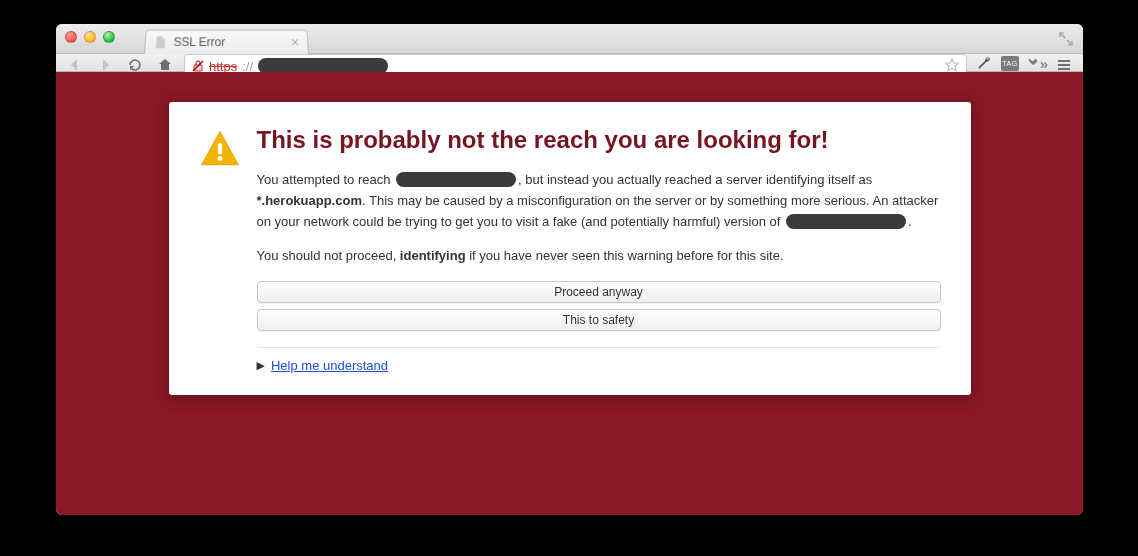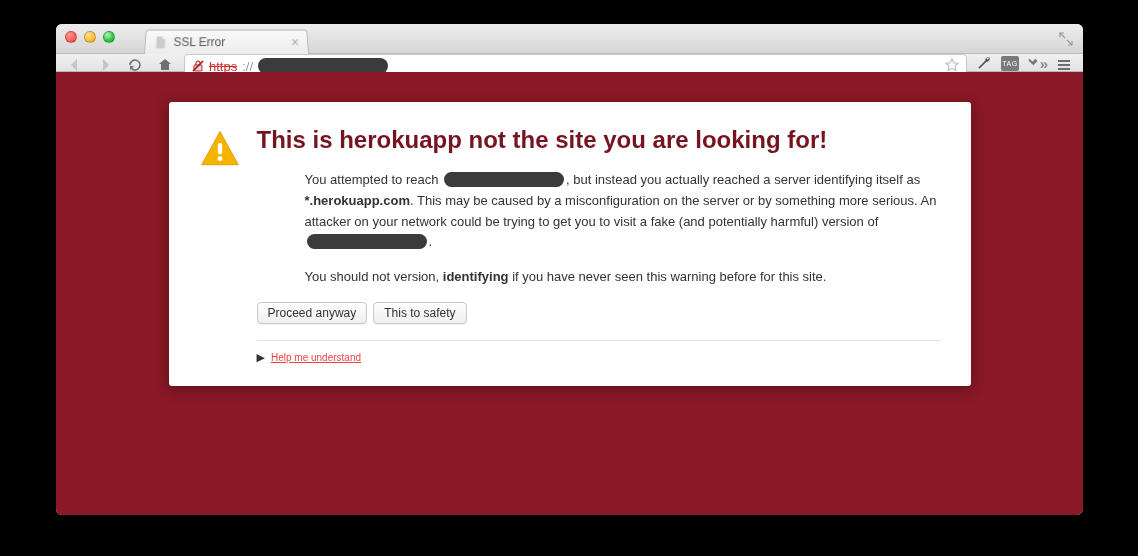--- a/index.html
+++ b/index.html
@@ -126,44 +126,44 @@
     }
     .warn-icon { width: 42px; height: 42px; flex-shrink: 0; margin-top: 2px; }
     .card-body { flex: 1; color: #333; }
     .card-title {
       color: #761421;
       font-size: 24px;
       font-weight: bold;
       margin-bottom: 16px;
       font-family: "Helvetica Neue", Arial, sans-serif;
     }
-    .para { line-height: 1.6; margin-bottom: 14px; color:#333; font-size: 13px; margin-left: 48px; }
+    .para { line-height: 1.6; margin-bottom: 14px; color:#333; font-size: 13px; }
     .redacted-inline {
       display: inline-block;
       width: 120px; height: 15px;
       background: #3b3b3b; border-radius: 8px;
       vertical-align: -3px;
       margin: 0 2px;
     }
     .bold { font-weight: bold; }
-    .btn-row { display: flex; gap: 6px; margin-top: 4px; margin-bottom: 16px; }
+    .btn-row { display: flex; gap: 6px; margin-top: 4px; margin-bottom: 16px; flex-direction: column; }
     .native-btn {
       font-size: 12px;
       padding: 3px 10px;
       background: linear-gradient(#fefefe, #efefef);
       border: 1px solid #c8c8c8;
       border-radius: 4px;
       color: #333;
       cursor: pointer;
       box-shadow: 0 1px 0 rgba(0,0,0,0.05);
     }
     hr.divider { border: none; border-top: 1px solid #e4e4e4; margin-bottom: 10px; }
     .disclosure { display: flex; align-items: center; gap: 6px; cursor: pointer; }
     .disclosure .tri { color: #333; font-size: 11px; }
-    .disclosure-link { color: #ef4444; text-decoration: underline; font-size: 10px; }
+    .disclosure-link { color: #1d4ed8; text-decoration: underline; font-size: 13px; }
   </style>
 </head>
 <body>
 
 <div class="browser">
 
   <div class="titlebar">
     <div class="traffic-lights">
       <div class="tl tl-close"></div>
       <div class="tl tl-min"></div>
@@ -255,28 +255,28 @@
   <div class="content">
     <div class="card">
       <div class="warn-icon">
         <svg viewBox="0 0 48 48">
           <path d="M24 4 L45 42 H3 Z" fill="#f5b400" stroke="#e09b00" stroke-width="1"></path>
           <rect x="21.5" y="17" width="5" height="13" rx="2" fill="#fff"></rect>
           <circle cx="24" cy="35" r="2.8" fill="#fff"></circle>
         </svg>
       </div>
       <div class="card-body">
-        <div class="card-title">This is herokuapp not the site you are looking for!</div>
+        <div class="card-title">This is probably not the reach you are looking for!</div>
 
         <p class="para">
           <span>You attempted to reach </span><span class="redacted-inline"></span><span>, but instead you actually reached a server identifying itself as </span><span class="bold">*.herokuapp.com</span><span>. This may be caused by a misconfiguration on the server or by something more serious. An attacker on your network could be trying to get you to visit a fake (and potentially harmful) version of </span><span class="redacted-inline"></span><span>.</span>
         </p>
 
         <p class="para">
-          <span>You should not version, </span><span class="bold">identifying</span><span> if you have never seen this warning before for this site.</span>
+          <span>You should not proceed, </span><span class="bold">identifying</span><span> if you have never seen this warning before for this site.</span>
         </p>
 
         <div class="btn-row">
           <button class="native-btn">Proceed anyway</button>
           <button class="native-btn">This to safety</button>
         </div>
 
         <hr class="divider">
 
         <div class="disclosure">

